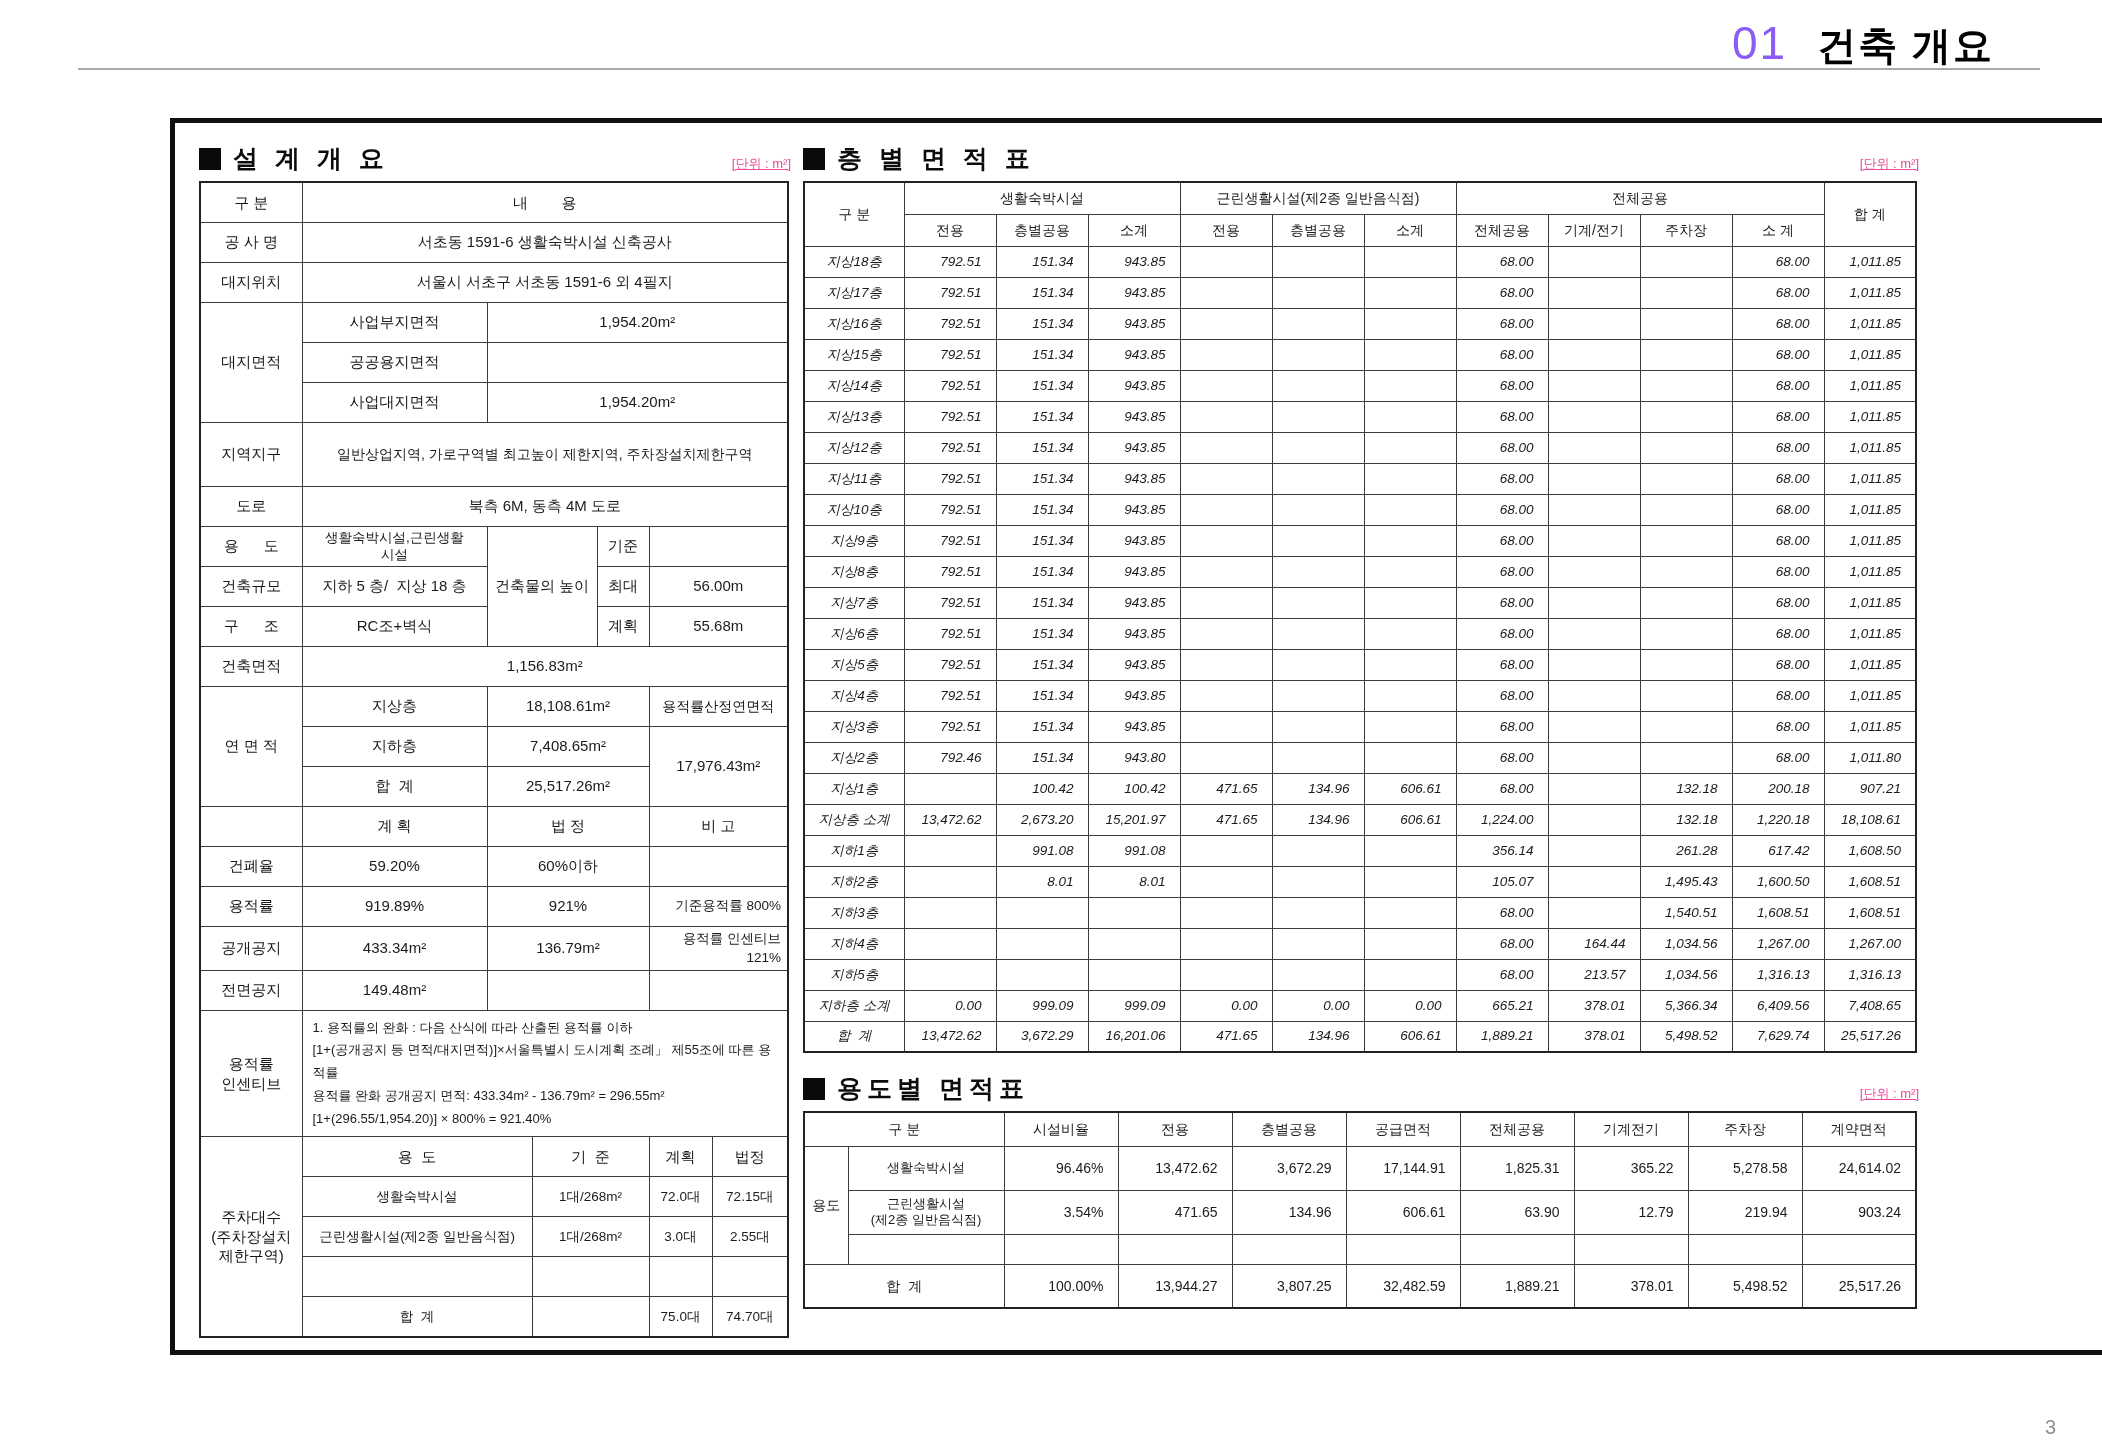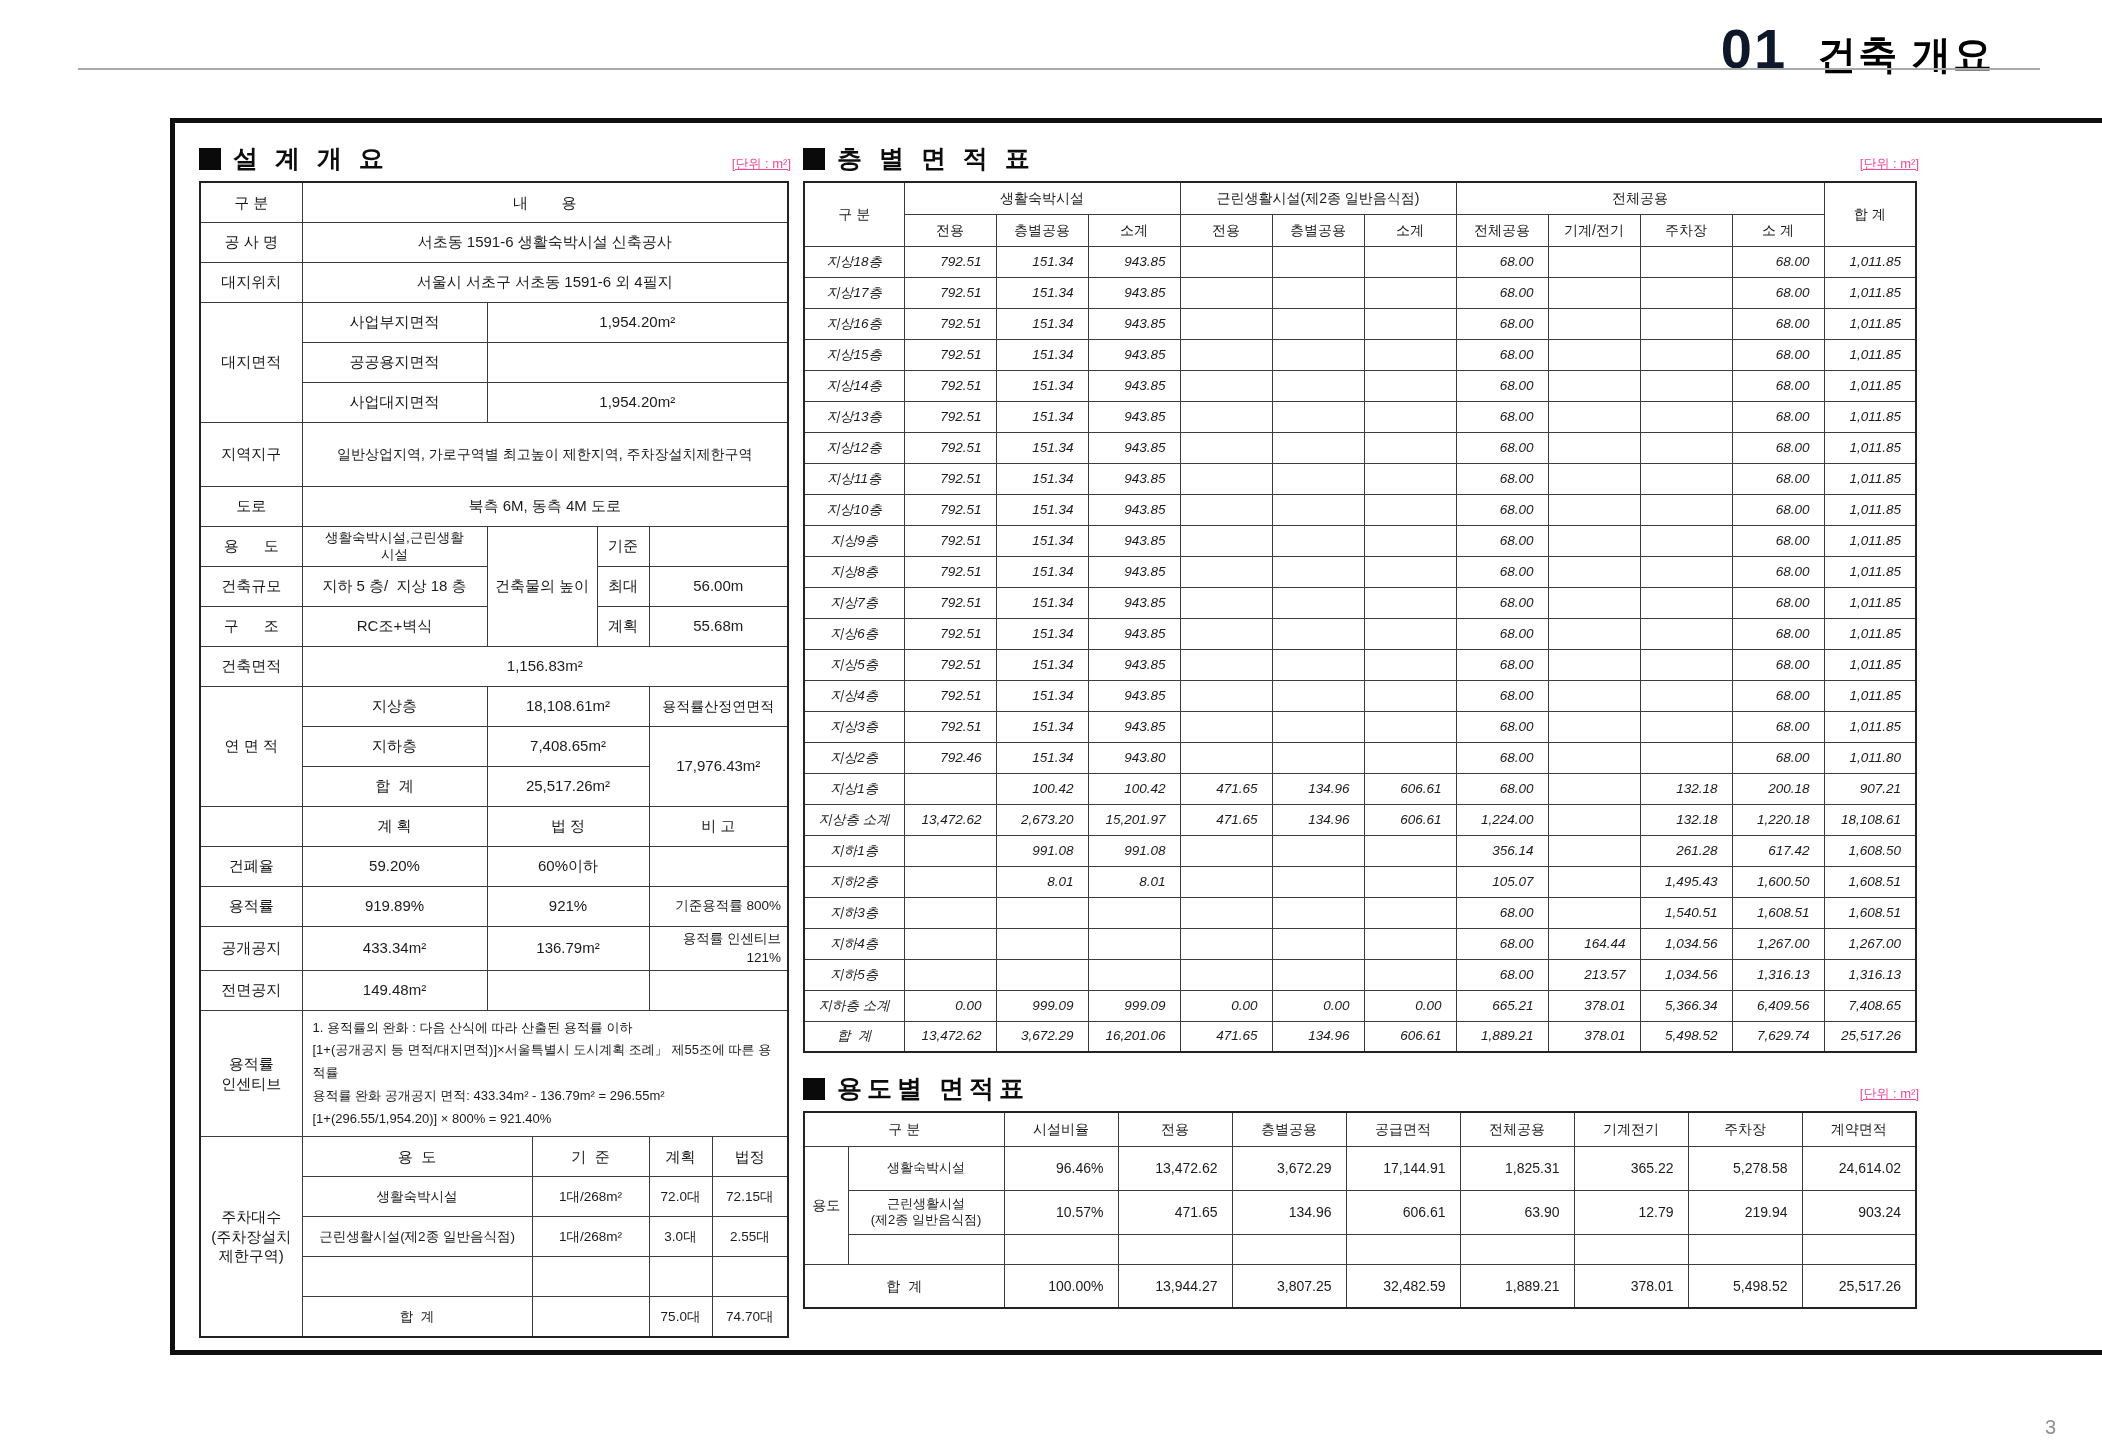--- a/index.html
+++ b/index.html
@@ -4,21 +4,21 @@
 <style>
   * { margin:0; padding:0; box-sizing:border-box; }
   html,body { background:#ffffff; }
   body {
     width:2102px; height:1455px; position:relative;
     font-family:"Liberation Sans","DejaVu Sans",sans-serif;
     color:#1b1b1b;
   }
   
   .hdr { position:absolute; top:16px; right:108px; display:flex; align-items:baseline; gap:30px; }
-  .hdr-num { font-size:56px; font-weight:bold; color:#0f172a; letter-spacing:2px; }
+  .hdr-num { font-size:46px; font-weight:normal; color:#8b5cf6; letter-spacing:2px; }
   .hdr-title { font-size:39px; font-weight:bold; color:#000; letter-spacing:2px; }
   .hdr-rule { position:absolute; top:68px; left:78px; width:1962px; height:2px; background:#a9a9a9; }
   .page-no { position:absolute; right:46px; bottom:16px; font-size:20px; color:#8f8f8f; }
 
   
   .box { position:absolute; left:170px; top:118px; width:2028px; height:1237px; border:5px solid #0f0f0f; background:#fff; }
   .sec-left  { position:absolute; left:24px;  top:14px; width:592px; }
   .sec-right { position:absolute; left:628px; top:14px; width:1116px; }
 
   .sec-title-row { display:flex; align-items:flex-end; justify-content:space-between; height:38px; margin-bottom:6px; }
@@ -698,21 +698,21 @@
             <td class="num">3,672.29</td>
             <td class="num">17,144.91</td>
             <td class="num">1,825.31</td>
             <td class="num">365.22</td>
             <td class="num">5,278.58</td>
             <td class="num">24,614.02</td>
           </tr>
           <tr>
             <td class="uname">근린생활시설
 (제2종 일반음식점)</td>
-            <td class="num">10.57%</td>
+            <td class="num">3.54%</td>
             <td class="num">471.65</td>
             <td class="num">134.96</td>
             <td class="num">606.61</td>
             <td class="num">63.90</td>
             <td class="num">12.79</td>
             <td class="num">219.94</td>
             <td class="num">903.24</td>
           </tr>
           <tr class="blankrow">
             <td class="uname"></td>

